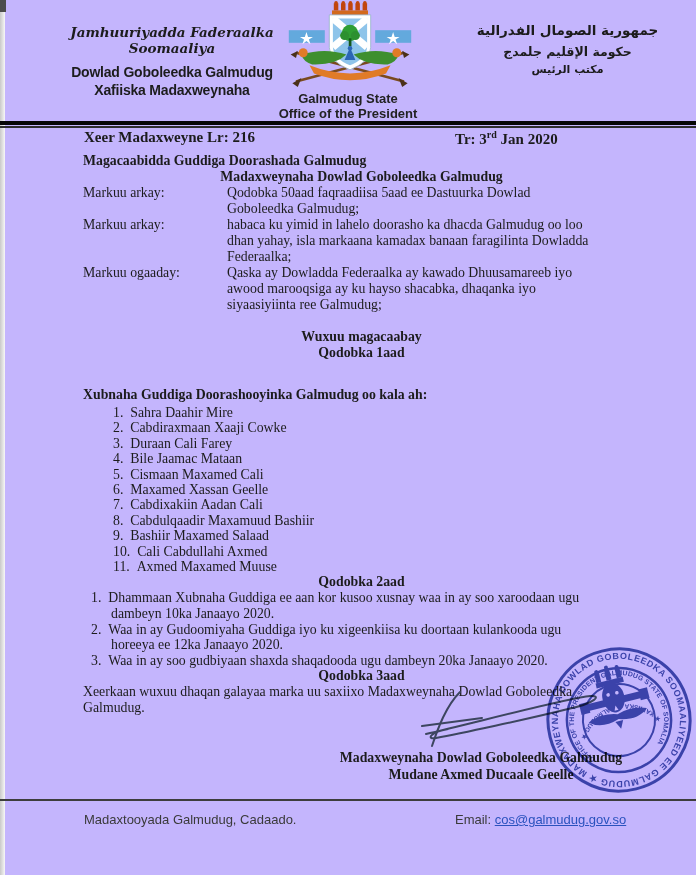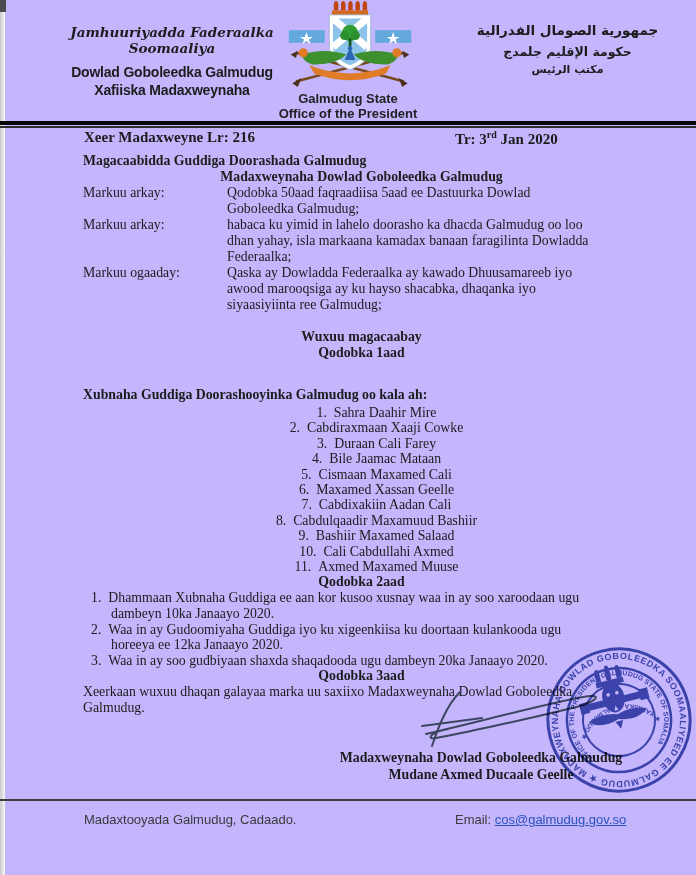--- a/index.html
+++ b/index.html
@@ -34,21 +34,21 @@
   
   .body{position:absolute;top:153px;left:83px;width:557px;font-size:13.8px;line-height:16px;}
   .t1{font-weight:bold;}
   .t2{font-weight:bold;text-align:center;}
   .clause{display:flex;}
   .clabel{width:144px;flex:none;}
   .ctext{flex:1;}
   .center-block{text-align:center;font-weight:bold;margin-top:16px;line-height:16px;}
   .members-h{font-weight:bold;margin-top:26px;}
   ol.members{margin:2px 0 0 0;padding:0 0 0 30px;list-style:none;counter-reset:m;}
-  ol.members li{counter-increment:m;line-height:15.4px;text-align:center;}
+  ol.members li{counter-increment:m;line-height:15.4px;}
   ol.members li::before{content:counter(m) ".\a0\a0";}
   .qh{text-align:center;font-weight:bold;line-height:16px;}
   ol.qlist{margin:0;padding:0 0 0 8px;list-style:none;counter-reset:q;}
   ol.qlist li{counter-increment:q;padding-left:20px;text-indent:-20px;line-height:15.6px;}
   ol.qlist li::before{content:counter(q) ".\a0\a0";}
 
   
   .sig-svg{position:absolute;top:686px;left:418px;}
   .sig-names{position:absolute;top:750px;left:295px;width:372px;text-align:center;
         font-weight:bold;font-size:13.8px;line-height:16.5px;}

